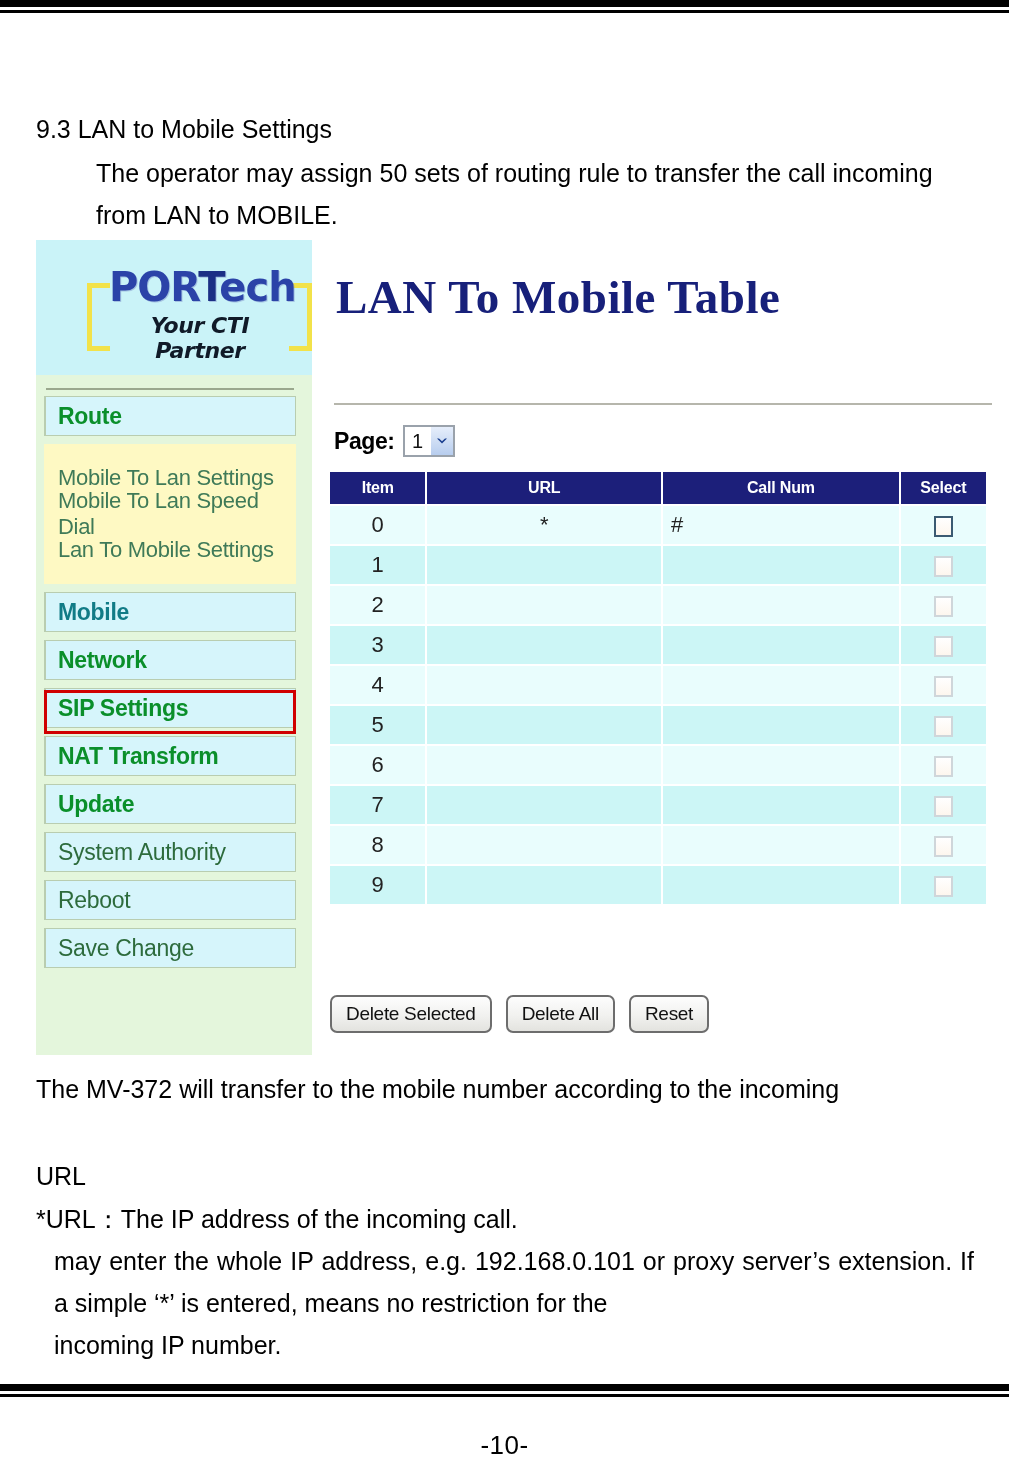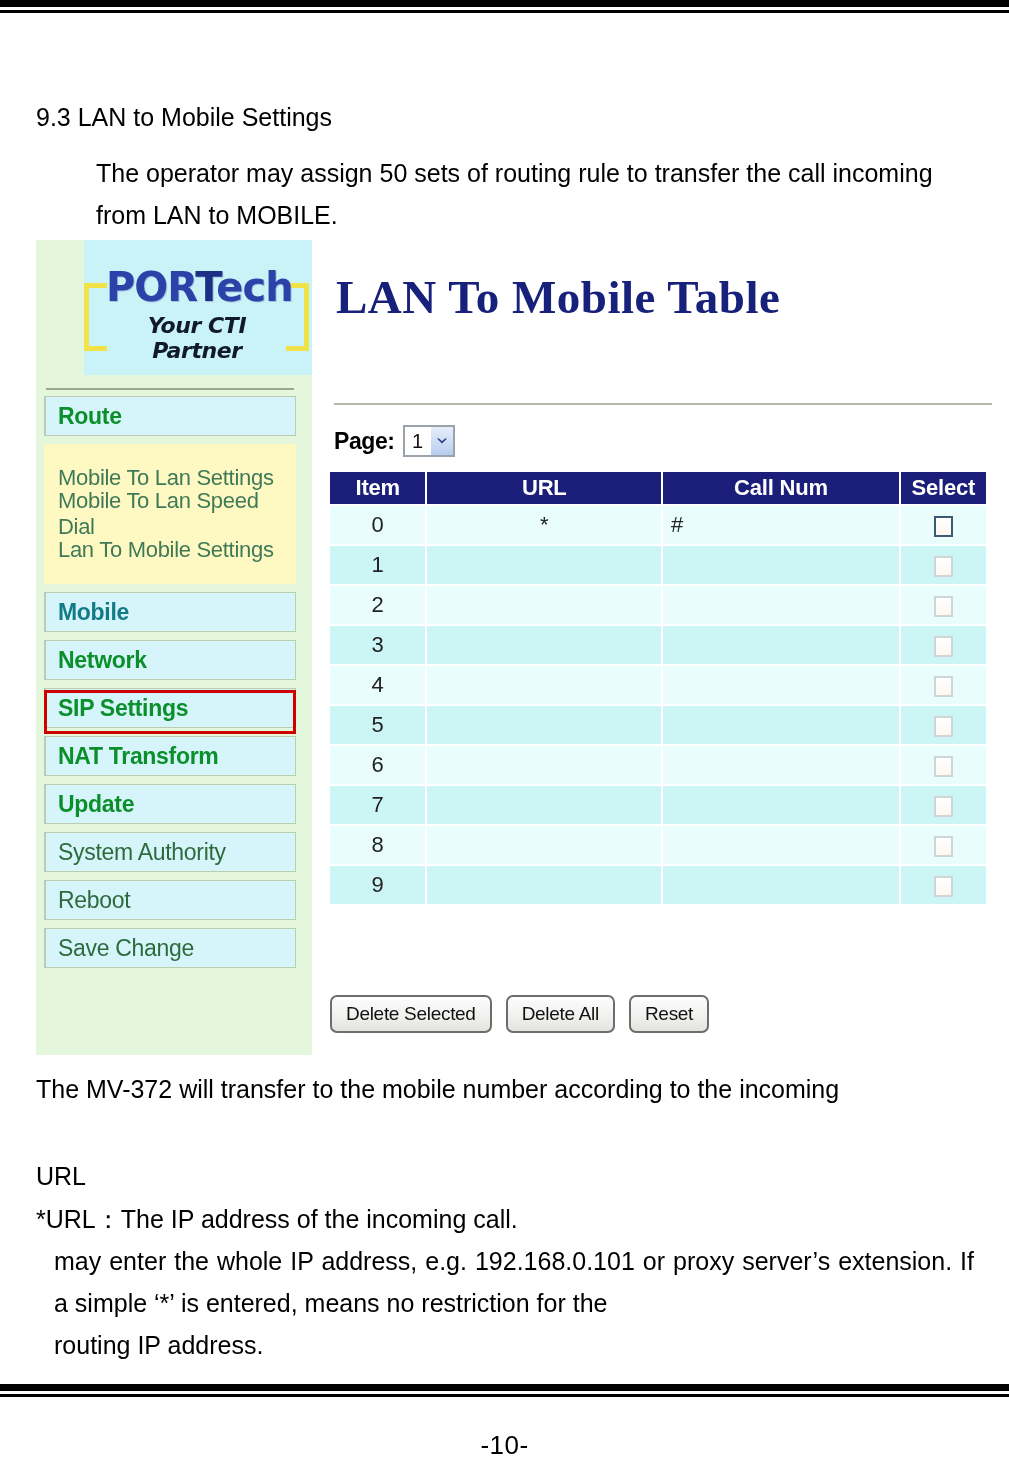--- a/index.html
+++ b/index.html
@@ -51,21 +51,21 @@
     letter-spacing: 0.5px;
   }
 
   
   .doc-text {
     position: absolute;
     font-size: 25px;
     line-height: 42px;
     color: #000;
   }
-  #heading { left: 36px; top: 96px; }
+  #heading { left: 36px; top: 108px; }
   #intro  { left: 96px; top: 152px; width: 880px; }
 
   #body1 { left: 36px; top: 1068px; width: 940px; }
   #body2 { left: 36px; top: 1155px; width: 940px; }
   #body3 { left: 54px; top: 1198px; width: 920px; text-align: justify; }
   #body3 .lastline { text-align: left; }
 
   
   .webui {
     position: absolute;
@@ -81,22 +81,21 @@
     height: 815px;
     background: #e4f6dc;
   }
   .logo-box {
     position: absolute;
     left: 0; top: 0;
     width: 276px; height: 135px;
     background: #caf3f8;
     display: flex;
     align-items: center;
-    justify-content: flex-start;
-    margin-left: 48px;
+    justify-content: flex-end;
   }
   .logo-inner { position: relative; width: 225px; height: 94px; }
   .bracket {
     position: absolute;
     width: 18px; height: 58px;
     border: 5px solid #f2e24a;
     top: 22px;
   }
   .bracket.left  { left: 0; border-right: none; }
   .bracket.right { right: 0; border-left: none; }
@@ -247,21 +246,21 @@
   table.lt {
     border-collapse: separate;
     border-spacing: 2px 2px;
     width: 660px;
     table-layout: fixed;
   }
   table.lt th {
     background: #1c1f7a;
     color: #ffffff;
     font-weight: bold;
-    font-size: 22px;
+    font-size: 16px;
     height: 32px;
     letter-spacing: -0.2px;
     padding: 0;
   }
   table.lt td {
     height: 38px;
     font-size: 22px;
     color: #222;
     padding: 0 8px;
     box-sizing: border-box;
@@ -483,20 +482,20 @@
       <div class="btn">Reset</div>
     </div>
   </div>
 </div>
 
 <div class="doc-text" id="body1">The MV-372 will transfer to the mobile number according to the incoming</div>
 <div class="doc-text" id="body2">URL</div>
 <div class="doc-text" id="body3">
   <div style="margin-left:-18px;">*URL：The IP address of the incoming call.</div>
   <div>may enter the whole IP address, e.g. 192.168.0.101 or proxy server’s extension. If a simple ‘*’ is entered, means no restriction for the</div>
-  <div class="lastline">routing IP address.</div>
+  <div class="lastline">incoming IP number.</div>
 </div>
 
 <div class="rule-bot">
   <div class="thick"></div>
   <div class="thin"></div>
 </div>
 <div class="page-number">-10-</div>
 
 </body></html>

